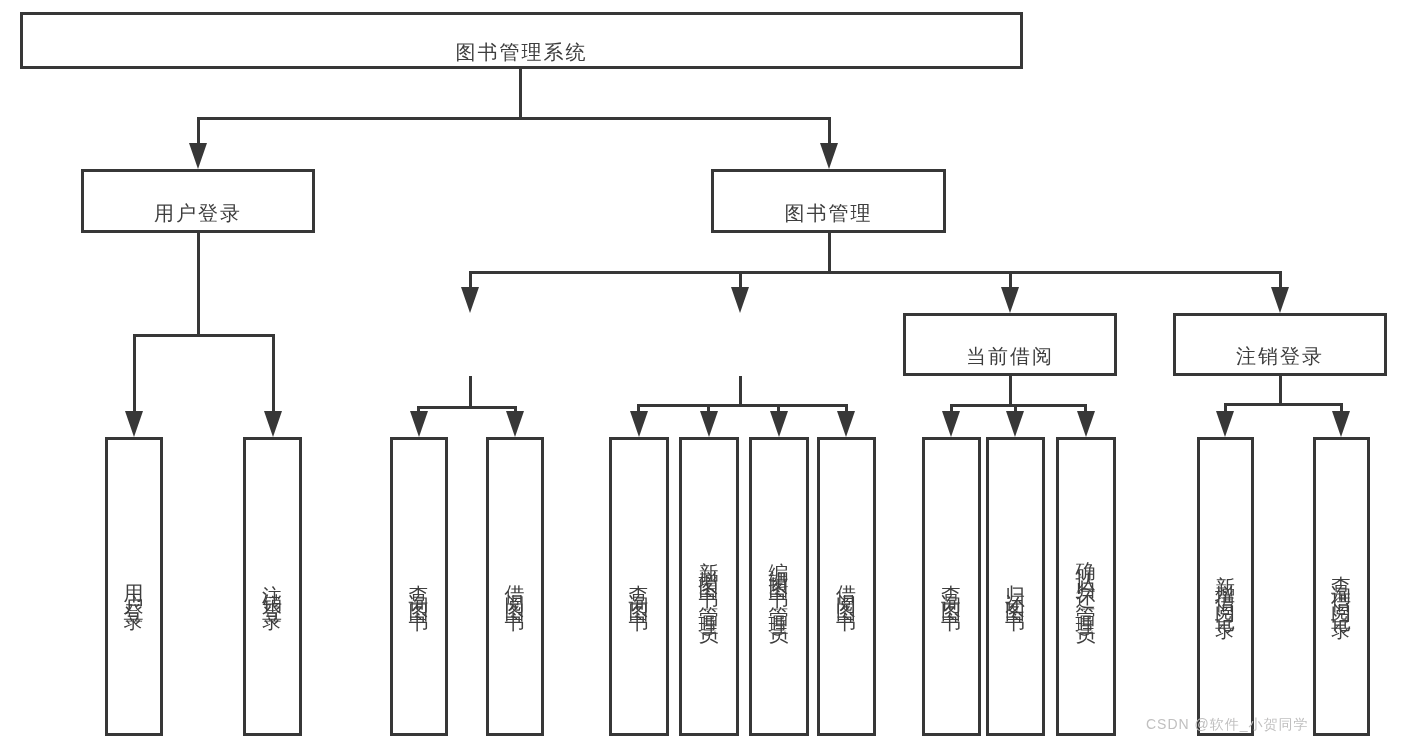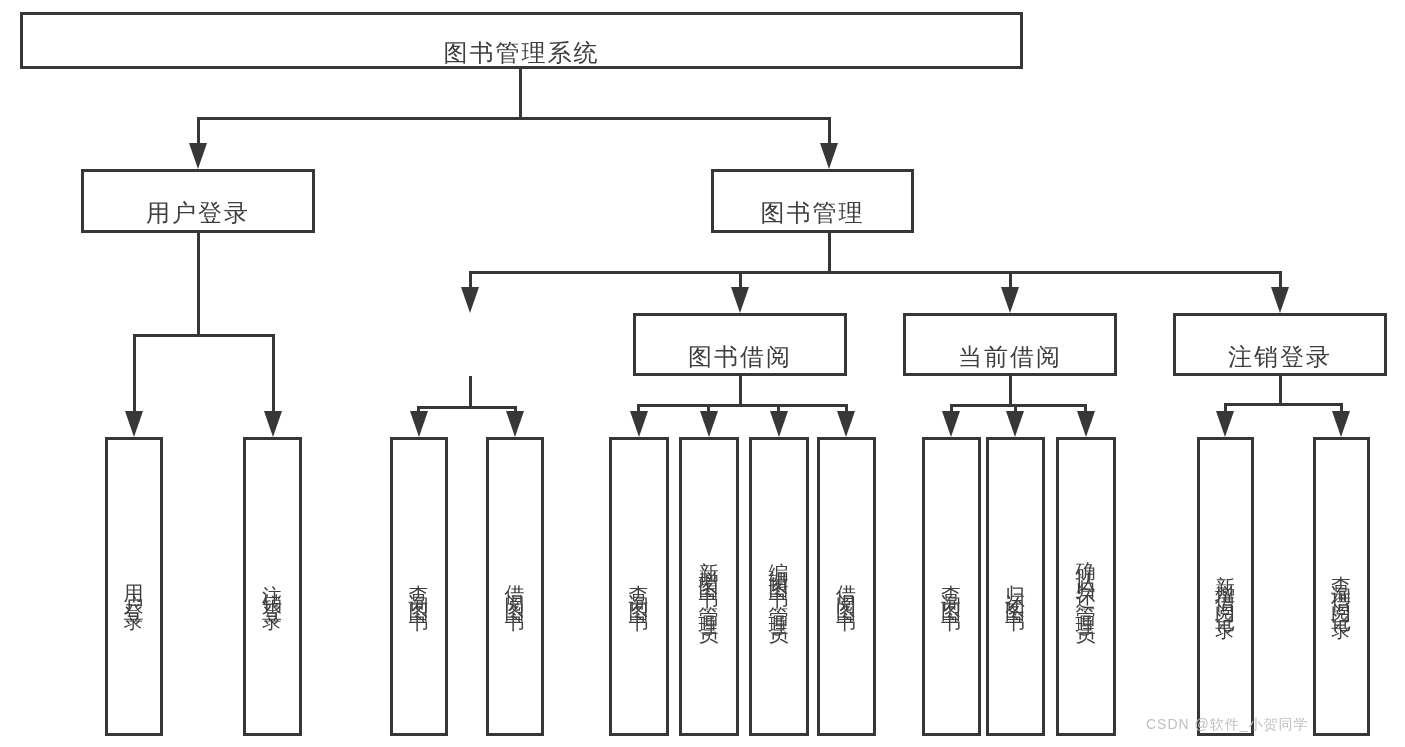--- a/index.html
+++ b/index.html
@@ -5,29 +5,29 @@
   html,body{margin:0;padding:0;background:#ffffff;}
   #canvas{
     position:relative;width:1405px;height:747px;background:#ffffff;overflow:hidden;
     font-family:"Liberation Sans","DejaVu Sans",sans-serif;
   }
   
   .box{
     position:absolute;background:#ffffff;border:3px solid #373737;box-sizing:border-box;
     display:flex;align-items:center;justify-content:center;color:#3e3e3e;
   }
-  .hlabel{font-size:24px;letter-spacing:2px;white-space:nowrap;margin-top:24px;}
+  .hlabel{font-size:20px;letter-spacing:2px;white-space:nowrap;margin-top:24px;}
   .vtext{
     writing-mode:vertical-rl;text-orientation:mixed;
     font-size:20px;letter-spacing:9px;line-height:1;color:#3e3e3e;
   }
   
   .b-root{left:20px;top:12px;width:1003px;height:57px;}
   .b-userlogin{left:81px;top:169px;width:234px;height:64px;}
-  .b-bookmgmt{left:711px;top:169px;width:203px;height:64px;}
+  .b-bookmgmt{left:711px;top:169px;width:235px;height:64px;}
   .b-newbooks{left:363px;top:313px;width:214px;height:63px;}
   .b-borrowing{left:633px;top:313px;width:214px;height:63px;}
   .b-current{left:903px;top:313px;width:214px;height:63px;}
   .b-records{left:1173px;top:313px;width:214px;height:63px;}
   
   .leaf{top:437px;height:299px;}
   .b-a1{left:105px;width:58px;} .b-a2{left:243px;width:59px;}
   .b-b1{left:390px;width:58px;} .b-b2{left:486px;width:58px;}
   .b-c1{left:609px;width:60px;} .b-c2{left:679px;width:60px;}
   .b-c3{left:749px;width:60px;} .b-c4{left:817px;width:59px;}
@@ -119,23 +119,20 @@
   <div class="hl h-l2"></div>
   <div class="vl s-b1"></div>
   <div class="ah a-b1"></div>
   <div class="vl s-b2"></div>
   <div class="ah a-b2"></div>
   <div class="vl s-b3"></div>
   <div class="ah a-b3"></div>
   <div class="vl s-b4"></div>
   <div class="ah a-b4"></div>
 
-  <div class="box b-borrowing">
-    <span class="hlabel">图书借阅</span>
-  </div>
   <div class="box b-current">
     <span class="hlabel">当前借阅</span>
   </div>
   <div class="box b-records">
     <span class="hlabel">注销登录</span>
   </div>
 
   <div class="vl v-nb"></div>
   <div class="hl h-nb"></div>
   <div class="vl s-nb1"></div>

